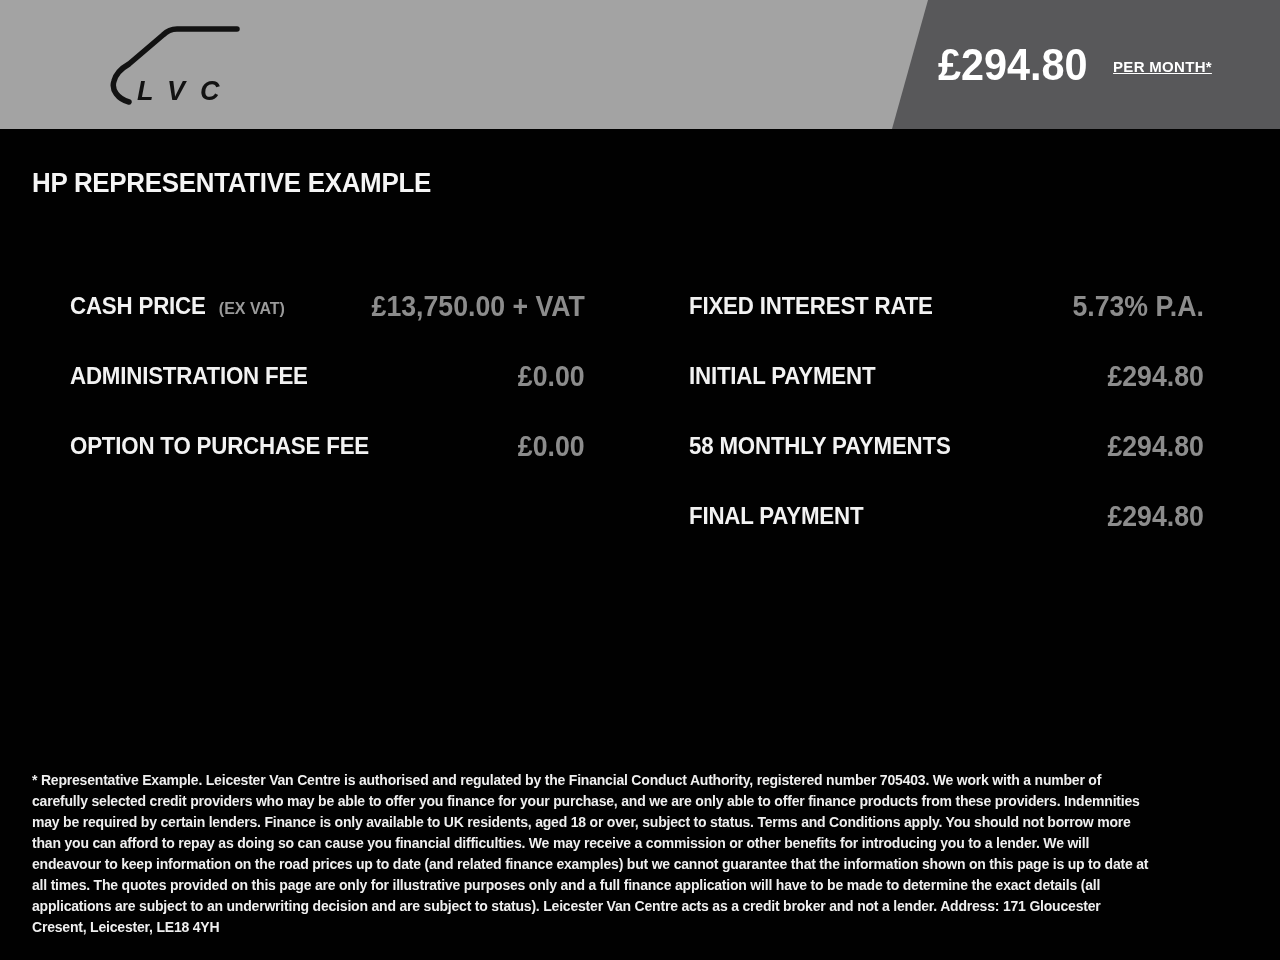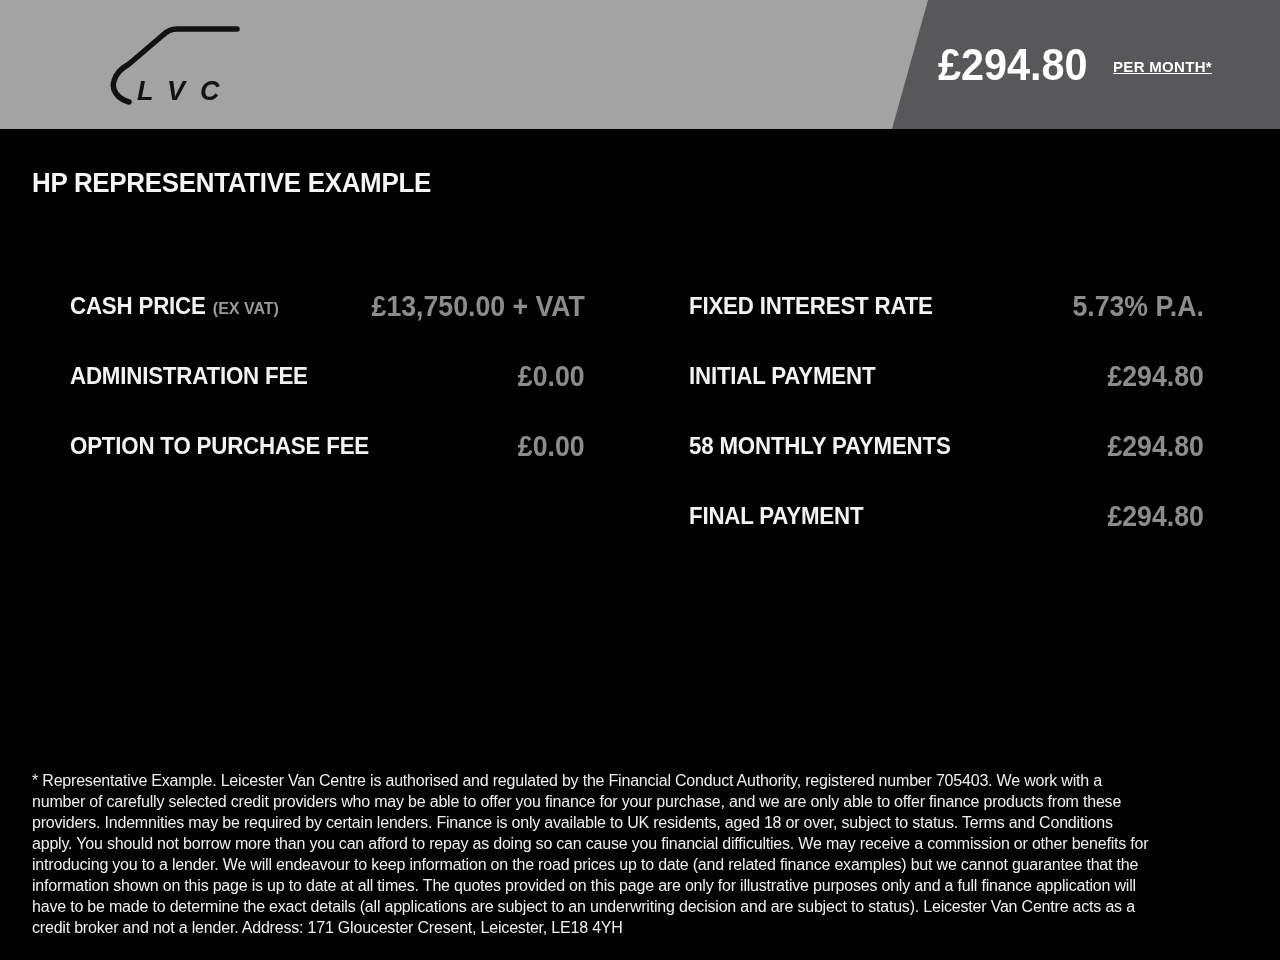--- a/index.html
+++ b/index.html
@@ -90,40 +90,40 @@
     letter-spacing: -0.2px;
     white-space: nowrap;
     display: inline-block;
     transform: scaleX(0.97);
     transform-origin: left center;
   }
   .fin-note {
     font-size: 16px;
     font-weight: 700;
     color: #9a9a9a;
-    margin-left: 3px;
+    margin-left: 9px;
     letter-spacing: 0;
   }
   .fin-value {
     font-size: 29px;
     font-weight: 700;
     color: #8c8c8c;
     white-space: nowrap;
     display: inline-block;
     transform: scaleX(0.92);
     transform-origin: right center;
   }
 
   
   .disclaimer {
     position: absolute;
     left: 32px; top: 770px;
     width: 1118px;
-    font-size: 16px;
-    font-weight: 400;
+    font-size: 14px;
+    font-weight: 700;
     line-height: 21px;
     letter-spacing: -0.2px;
     color: #efefef;
     text-align: left;
   }
 </style>
 </head>
 <body>
 
 <div class="page">

